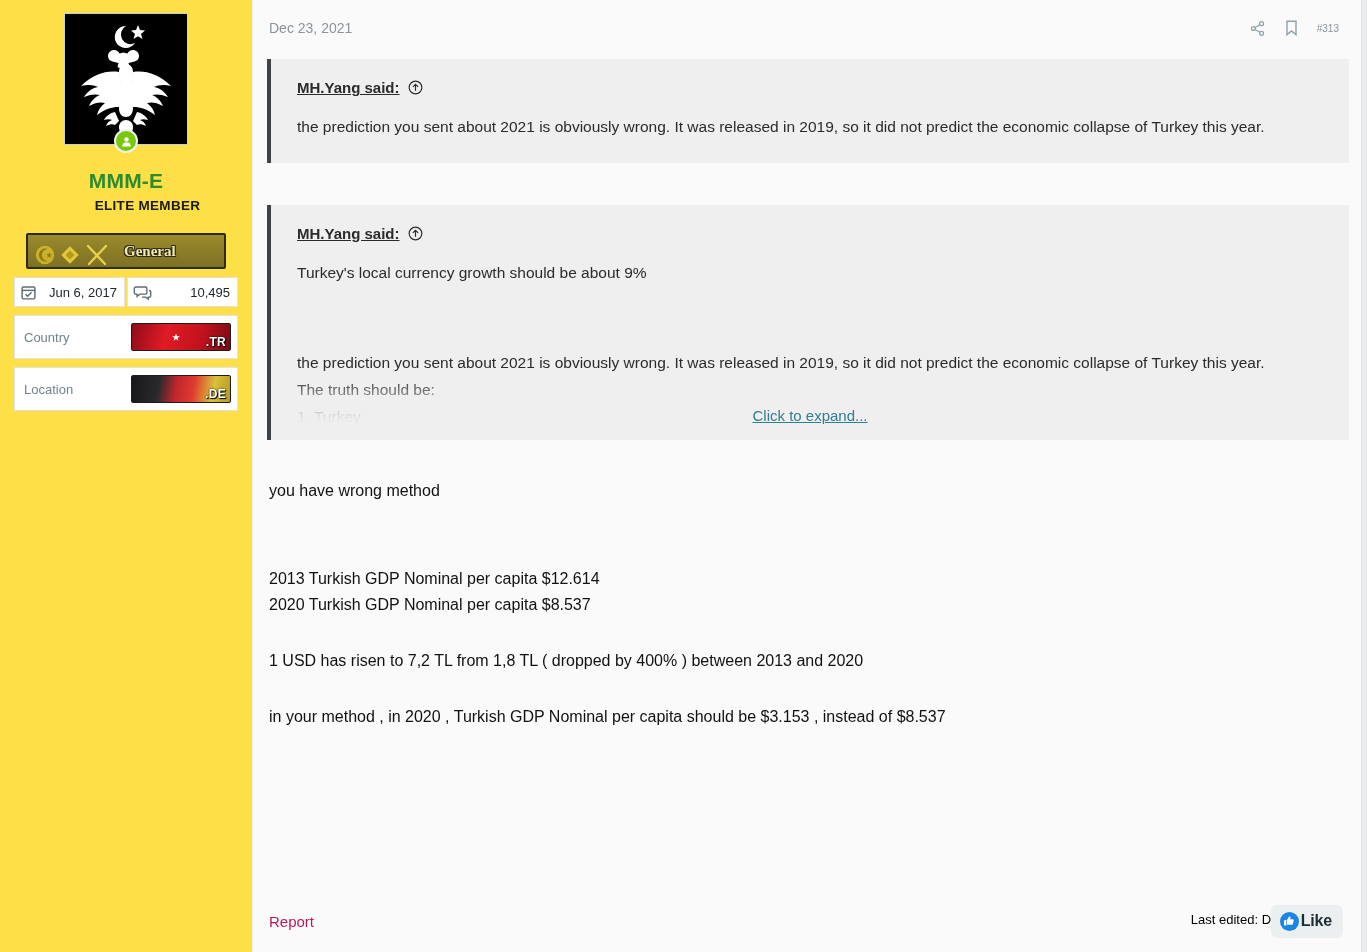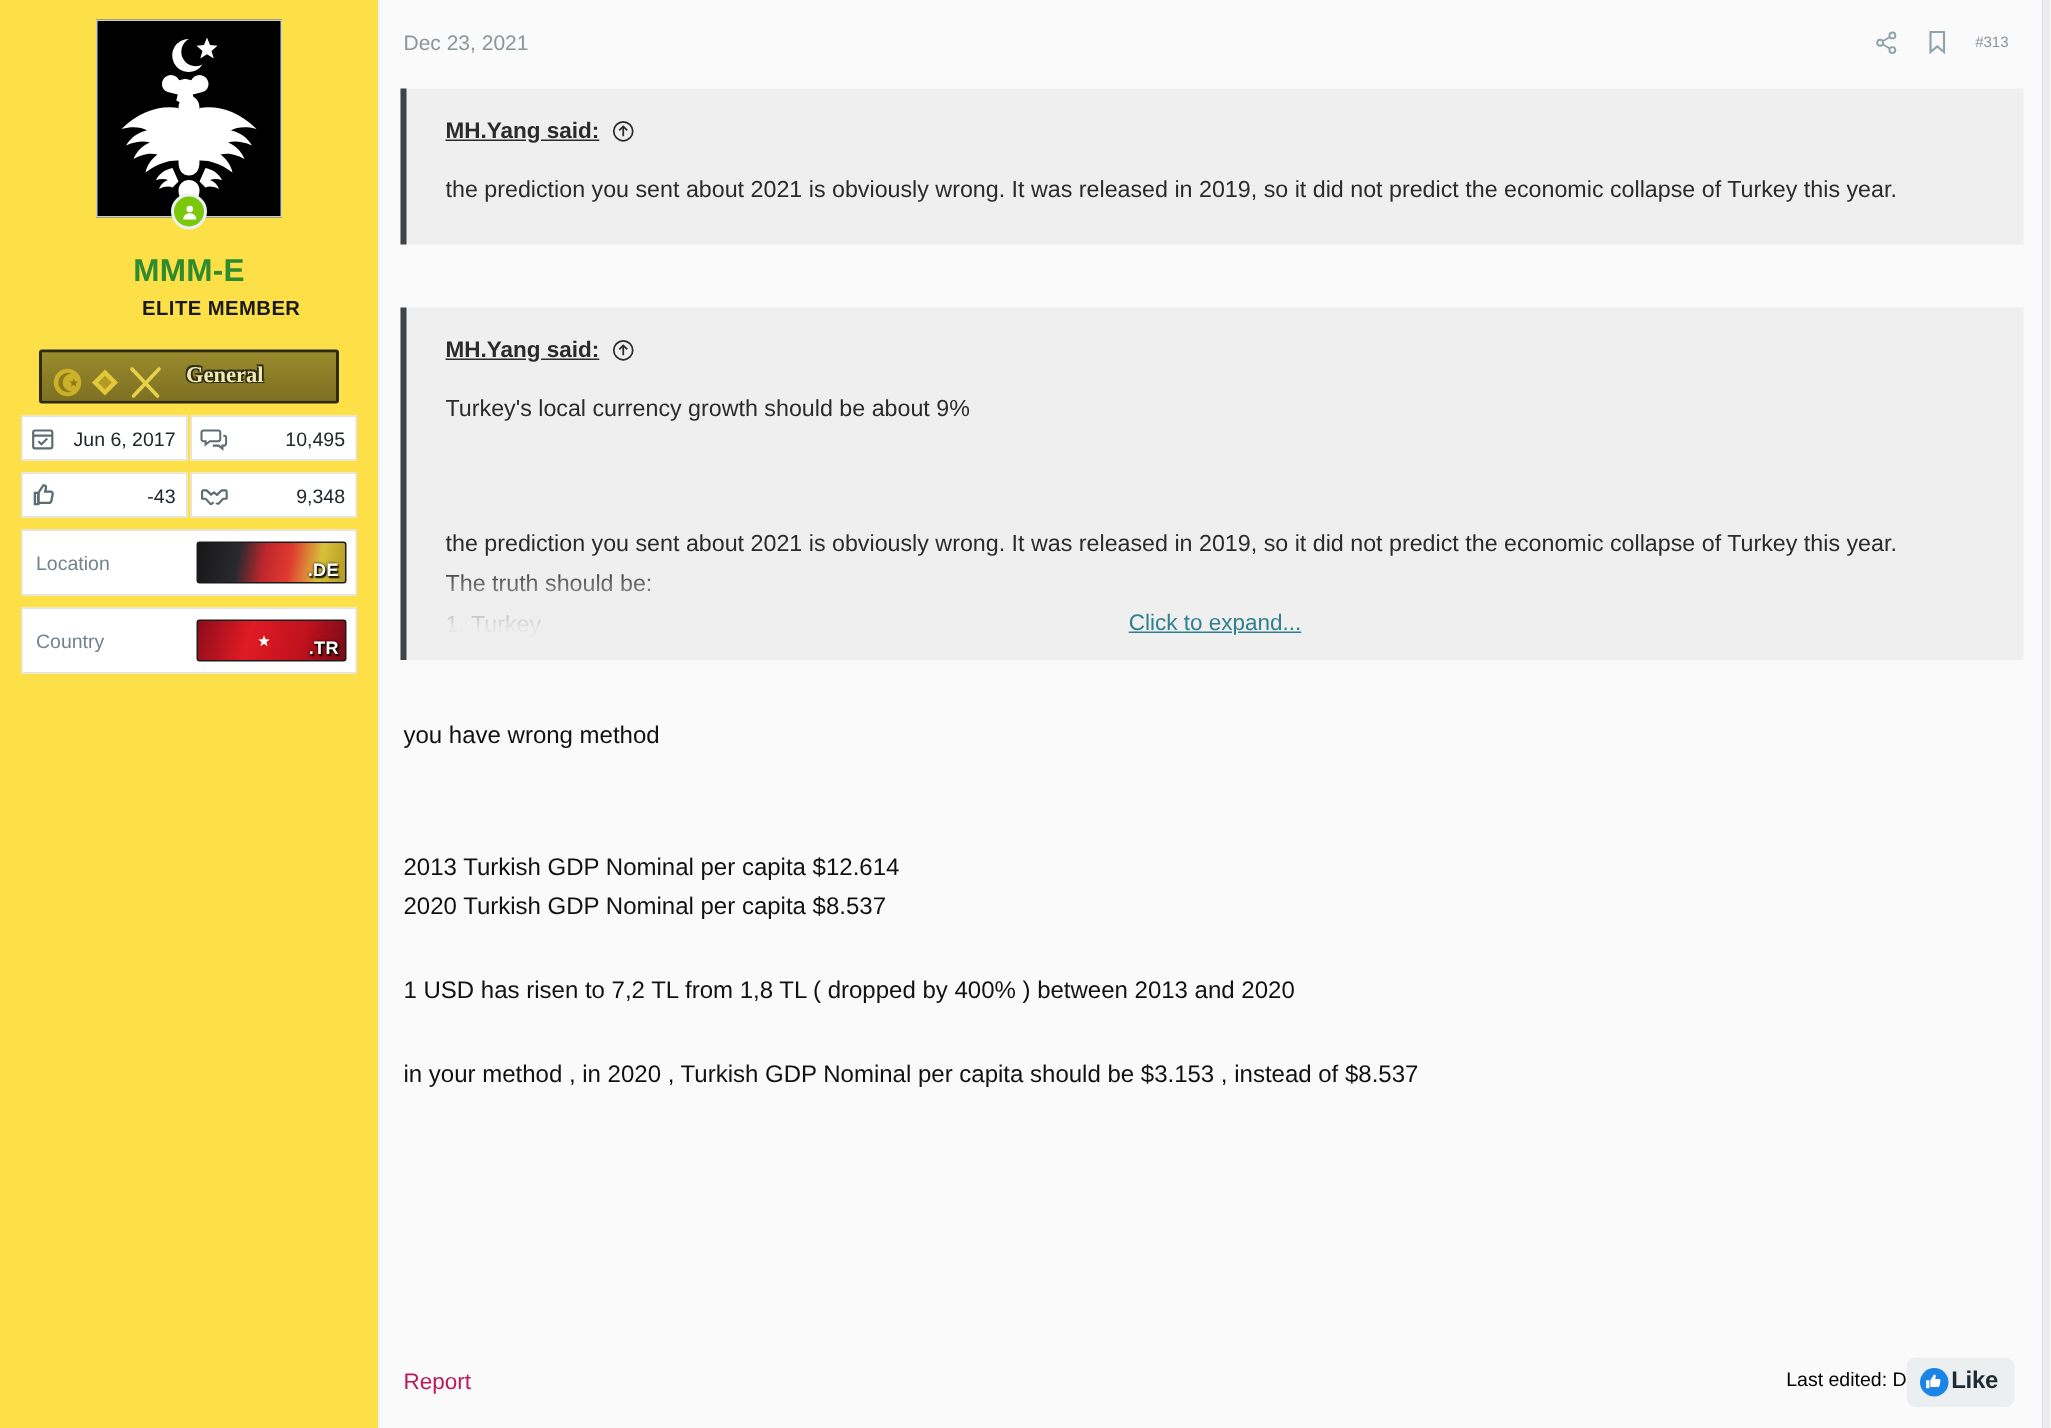--- a/index.html
+++ b/index.html
@@ -212,57 +212,36 @@
         <span class="ico">
           <svg width="19" height="17" viewBox="0 0 22 20" fill="none" stroke="#5d6b72" stroke-width="1.6">
             <path d="M3 3.5h11.5a1.6 1.6 0 0 1 1.6 1.6v5.2a1.6 1.6 0 0 1-1.6 1.6H8l-3.4 2.6v-2.6H3a1.6 1.6 0 0 1-1.6-1.6V5.1A1.6 1.6 0 0 1 3 3.5z"></path>
             <path d="M18.5 7.6h.6a1.6 1.6 0 0 1 1.6 1.6v4.6a1.6 1.6 0 0 1-1.6 1.6h-1.3v2.3l-3-2.3h-4.5"></path>
           </svg>
         </span>
         <span class="val">10,495</span>
       </div>
     </div>
 
-    <div class="stat-row">
-      <div class="stat-cell">
-        <span class="ico">
-          <svg width="18" height="18" viewBox="0 0 20 20" fill="none" stroke="#5d6b72" stroke-width="1.7">
-            <path d="M6.2 8.5v8.2H3.6V8.5z"></path>
-            <path d="M6.2 8.5l3.6-5.6c1.5-.3 2.3.6 2 2l-.6 2.6h4.1c1 0 1.7.9 1.5 1.9l-1 5c-.2.9-.9 1.4-1.8 1.4H6.2z"></path>
-          </svg>
-        </span>
-        <span class="val">-43</span>
-      </div>
-      <div class="stat-cell">
-        <span class="ico">
-          <svg width="20" height="18" viewBox="0 0 22 20" fill="none" stroke="#5d6b72" stroke-width="1.6" stroke-linejoin="round">
-            <path d="M1.8 6.6h3.4l3.3 3.1 2.1-1.6 2.2 1.8 3.4-3.3h3.9"></path>
-            <path d="M1.8 6.6v6.2h2.6l3.2 3.4c.6.6 1.5.5 2-.2l.5-.8"></path>
-            <path d="M20 6.6v6.2h-2.6l-3.1 3.3c-.6.6-1.5.5-2-.2"></path>
-          </svg>
-        </span>
-        <span class="val">9,348</span>
-      </div>
-    </div>
-
-    <div class="info-box">
-      <span class="info-label">Location</span>
-      <span class="flag flag-de">
-        <span class="cc">.DE</span>
-      </span>
-    </div>
 
     <div class="info-box">
       <span class="info-label">Country</span>
       <span class="flag flag-tr">
         <svg class="crescent" width="34" height="18" viewBox="0 0 34 18">
           <path d="M14 2 a7 7 0 1 0 0 14 a5.5 5.5 0 1 1 0-14 z" fill="#ffffff"></path>
           <polygon points="22,5.5 23,8.2 25.9,8.3 23.6,10 24.4,12.8 22,11.1 19.6,12.8 20.4,10 18.1,8.3 21,8.2" fill="#ffffff"></polygon>
         </svg>
         <span class="cc">.TR</span>
+      </span>
+    </div>
+
+    <div class="info-box">
+      <span class="info-label">Location</span>
+      <span class="flag flag-de">
+        <span class="cc">.DE</span>
       </span>
     </div>
   </aside>
 
   <main class="main">
 
     <div class="post-header">
       <span class="post-date">Dec 23, 2021</span>
       <span class="header-right">
         <span class="hicon">

